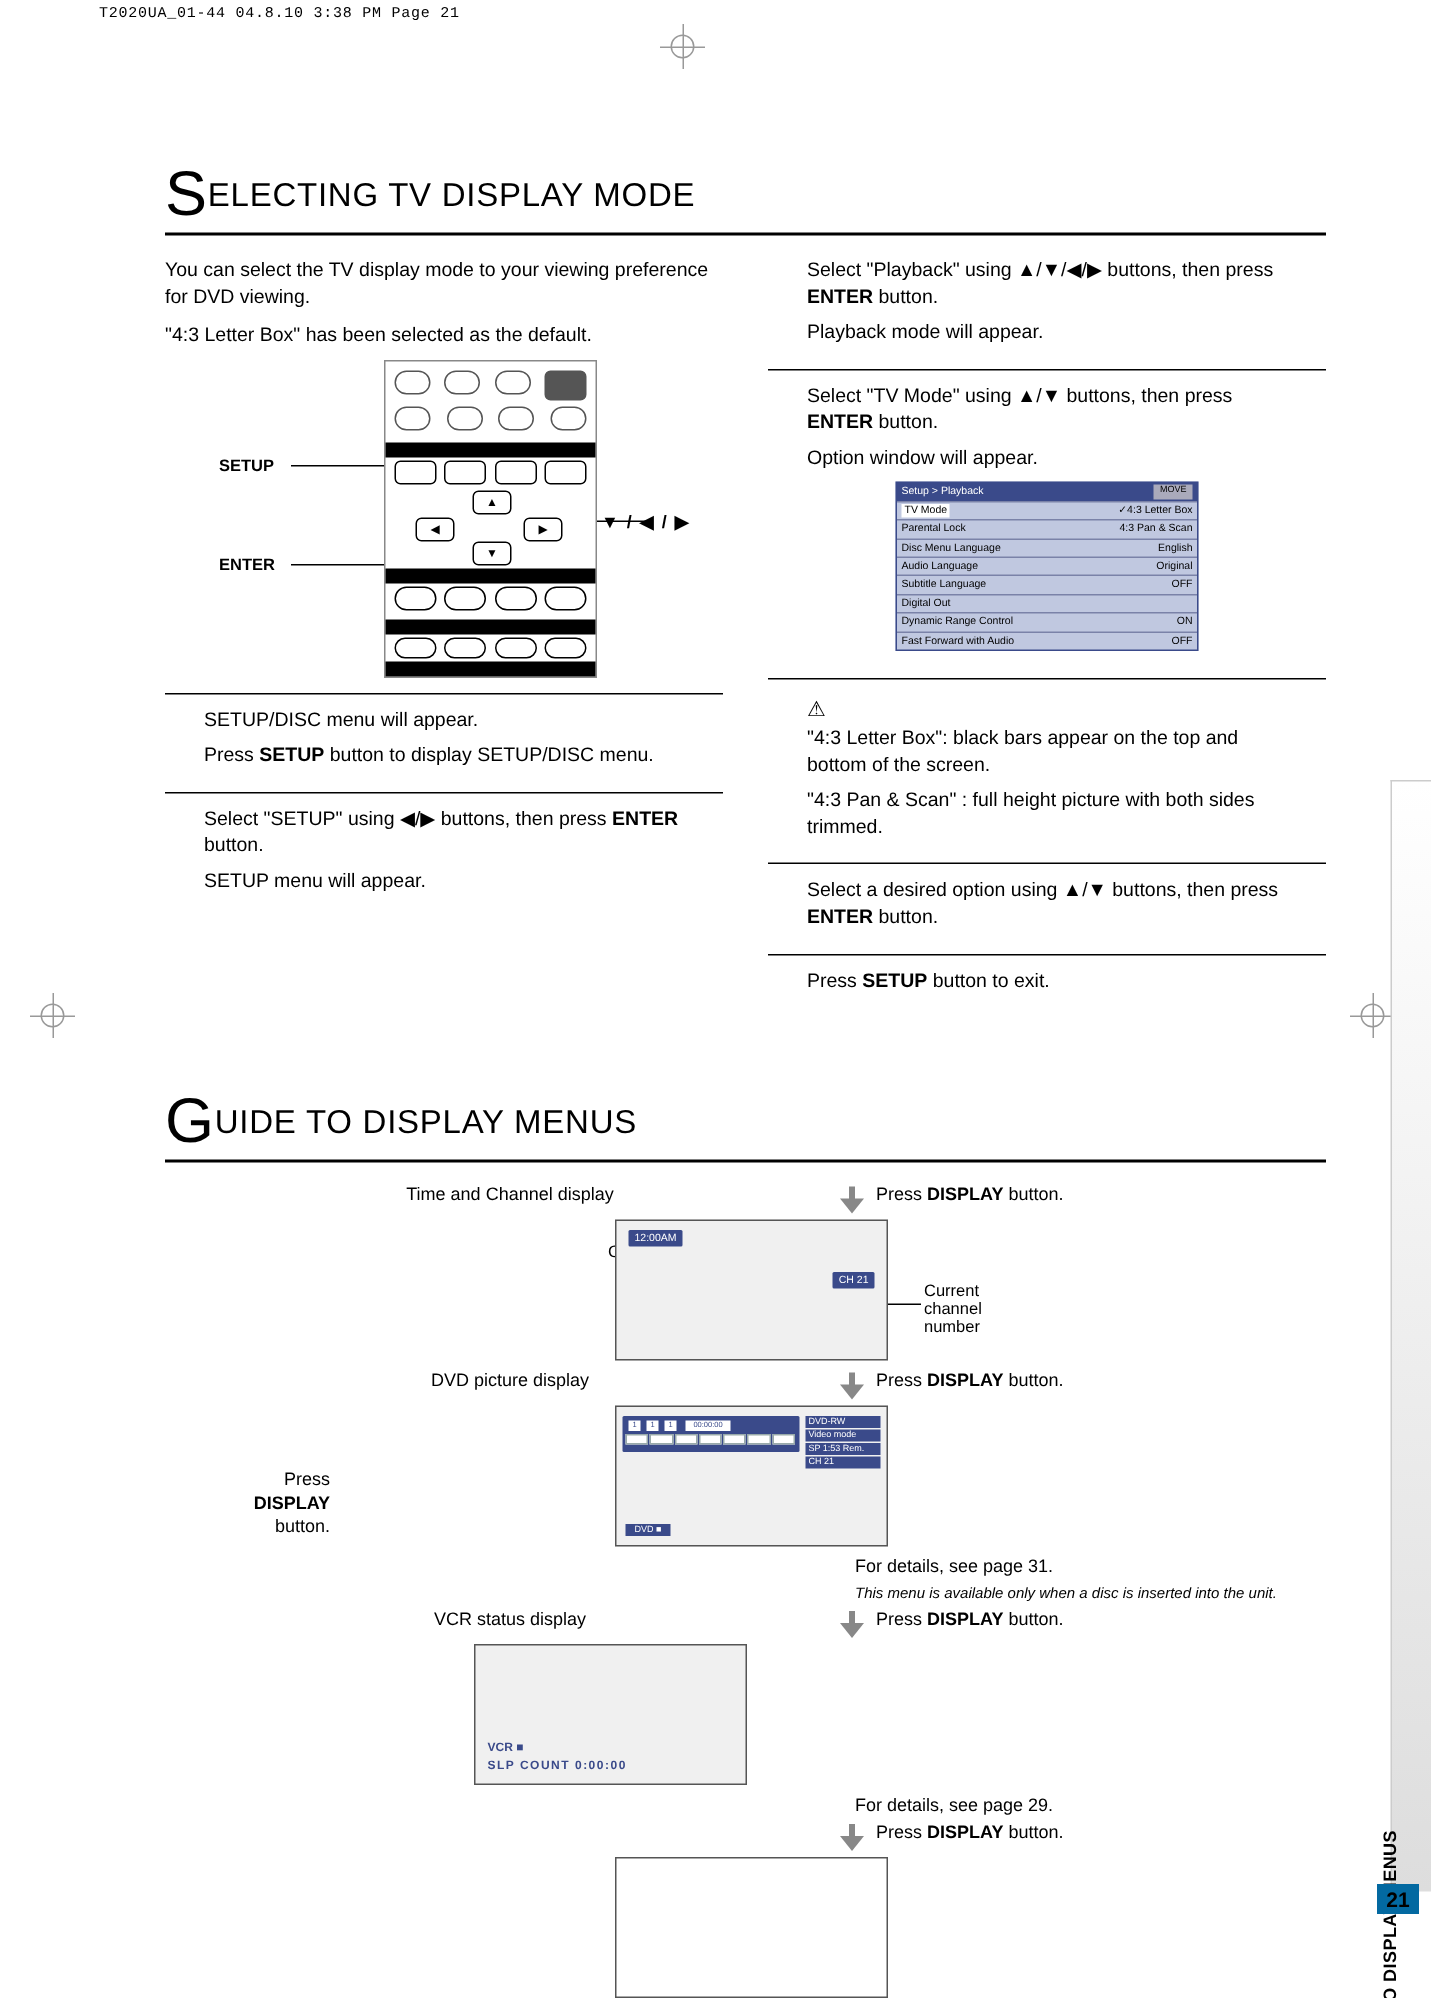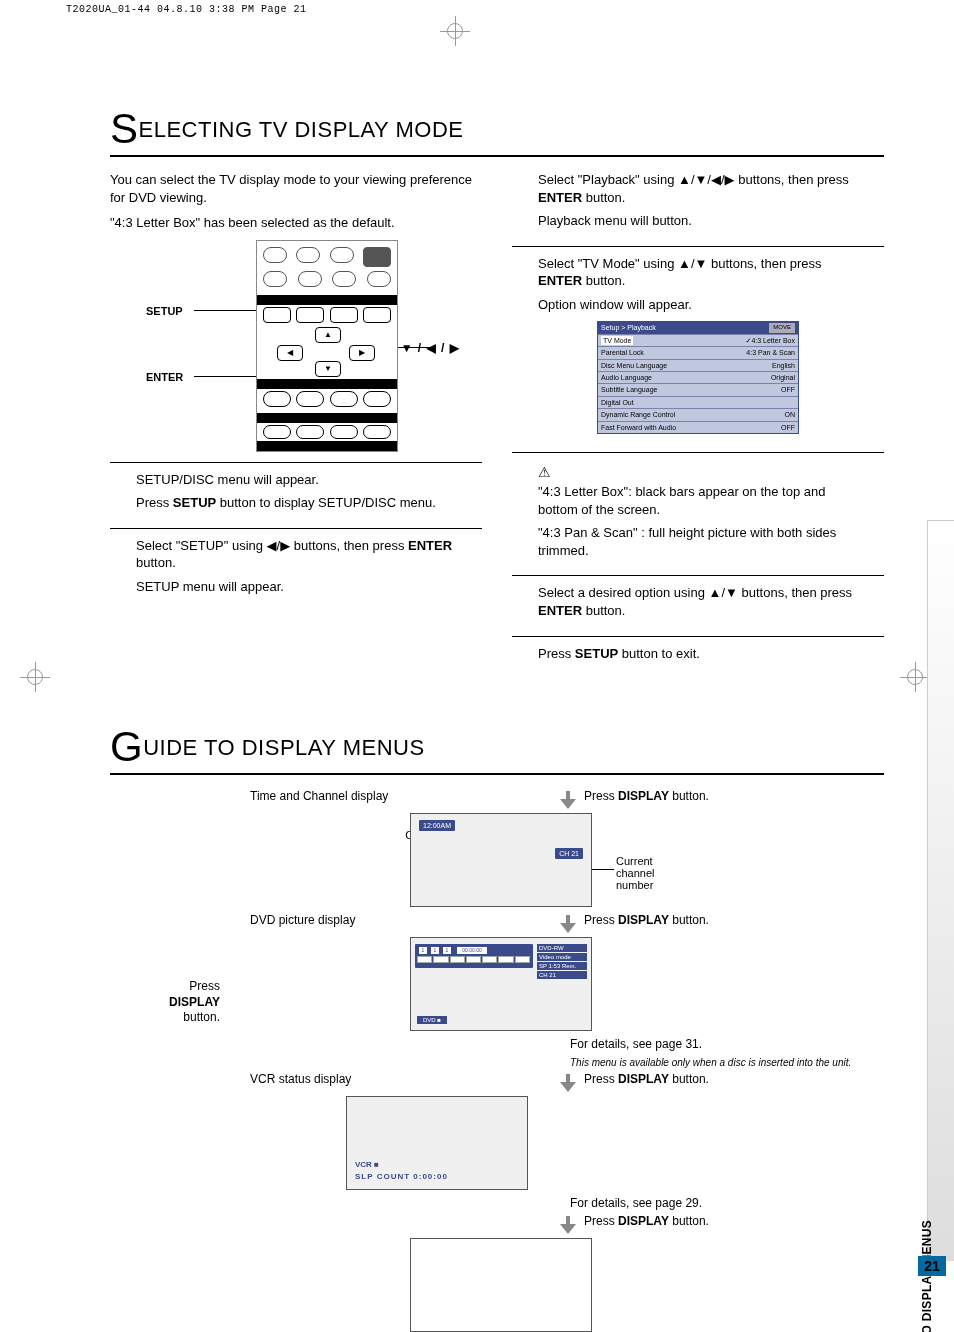--- a/index.html
+++ b/index.html
@@ -74,21 +74,21 @@
 .dvdbar .br span{flex:1;height:7px;border:1px solid #9aa;background:#fff;margin-right:1px;box-sizing:border-box}
 .dvdside{position:absolute;right:4px;top:6px;width:50px;font-size:6px}
 .dvdside div{background:#3a4a8a;color:#fff;margin-bottom:1px;padding:1px 2px}
 .dvdfoot{position:absolute;left:6px;bottom:6px;background:#3a4a8a;color:#fff;font-size:6px;padding:1px 6px}
 .vcrline{position:absolute;left:8px;bottom:8px;color:#3a4a8a;font-size:8px;font-weight:bold;letter-spacing:1px}
 .vcrline2{position:absolute;left:8px;bottom:20px;color:#3a4a8a;font-size:8px;font-weight:bold}
 .arrow-down{width:14px;height:18px;margin:2px 0 2px 120px;position:relative}
 .arrow-down::before{content:"";position:absolute;left:6px;top:0;width:4px;height:10px;background:#888}
 .arrow-down::after{content:"";position:absolute;left:0;top:8px;border-left:8px solid transparent;border-right:8px solid transparent;border-top:10px solid #888}
 .row{display:flex;align-items:flex-start}
-.row .lab{width:180px;text-align:left;padding-right:10px;font-size:12px}
+.row .lab{width:180px;text-align:center;padding-right:10px;font-size:12px}
 .row .press{font-size:12px;margin-left:10px;padding-top:0}
 .side-note{font-size:12px;margin:6px 0 4px 320px}
 .side-note.it{font-style:italic;font-size:10px}
 .left-press{position:absolute;left:-10px;top:190px;width:120px;text-align:right;font-size:12px;line-height:1.3}
 .vtab{position:absolute;right:0;top:520px;width:26px;height:740px;border-left:1px solid #ccc;border-top:1px solid #ccc;background:linear-gradient(#fff,#ddd)}
 .vtext{position:absolute;right:34px;top:1220px;transform:rotate(-90deg);transform-origin:right top;font-size:12px;font-weight:bold;white-space:nowrap;letter-spacing:.3px}
 .pgnum{position:absolute;right:8px;bottom:56px;width:28px;text-align:center;font-size:14px;font-weight:bold;background:#0369a1;padding:2px 0}
 .leader{position:absolute;border-top:1px solid #000;height:1px}
 .leader.l1{left:78px;top:30px;width:26px}
 .leader.l2{left:220px;top:56px;width:24px}
@@ -189,21 +189,21 @@
         </div>
         <div class="step">
           <p>Select "SETUP" using ◀/▶ buttons, then press <b>ENTER</b> button.</p>
           <p>SETUP menu will appear.</p>
         </div>
       </div>
 
       <div class="col">
         <div class="step" style="border-top:none;padding-top:0">
           <p>Select "Playback" using ▲/▼/◀/▶ buttons, then press <b>ENTER</b> button.</p>
-          <p>Playback menu will button.</p>
+          <p>Playback mode will appear.</p>
         </div>
         <div class="step">
           <p>Select "TV Mode" using  ▲/▼ buttons, then press <b>ENTER</b> button.</p>
           <p>Option window will appear.</p>
           <div class="menu-box">
             <div class="menu-title">
                 <span>Setup &gt; Playback</span>
                 <span class="mv">MOVE</span>
               </div>
             <div class="menu-row sel">
@@ -309,21 +309,21 @@
           <div class="dvdfoot">DVD  ■</div>
         </div>
         <div class="side-note">For details, see page 31.</div>
         <div class="side-note it">This menu is available only when a disc is inserted into the unit.</div>
 
         <div class="row" style="margin-top:2px">
           <div class="lab">VCR status display</div>
           <div class="arrow-down"></div>
           <div class="press">Press <b>DISPLAY</b> button.</div>
         </div>
-        <div class="screen" style="margin-left:96px">
+        <div class="screen" style="margin-left:66px">
           <div class="vcrline2">VCR ■</div>
           <div class="vcrline">SLP        COUNT     0:00:00</div>
         </div>
         <div class="side-note">For details, see page 29.</div>
 
         <div class="row" style="margin-top:2px">
           <div class="lab"></div>
           <div class="arrow-down"></div>
           <div class="press">Press <b>DISPLAY</b> button.</div>
         </div>

